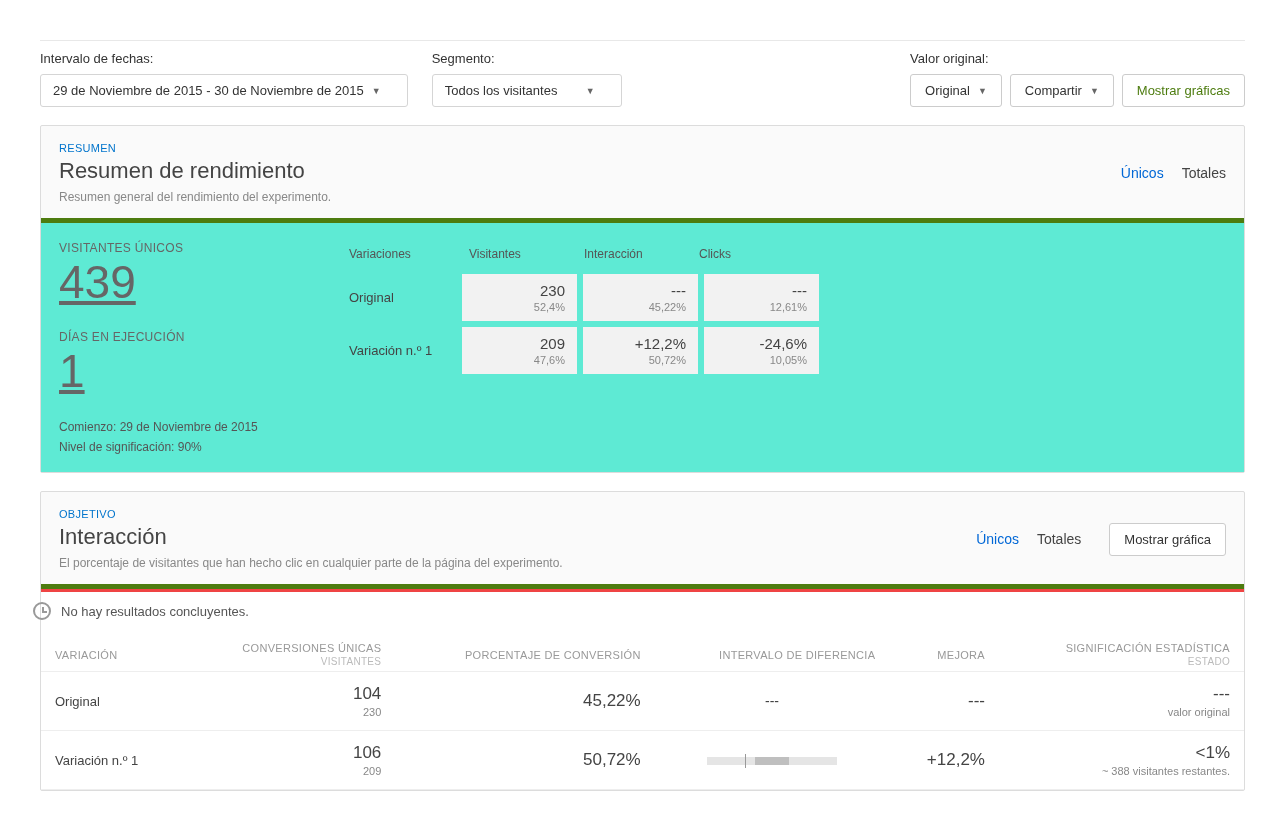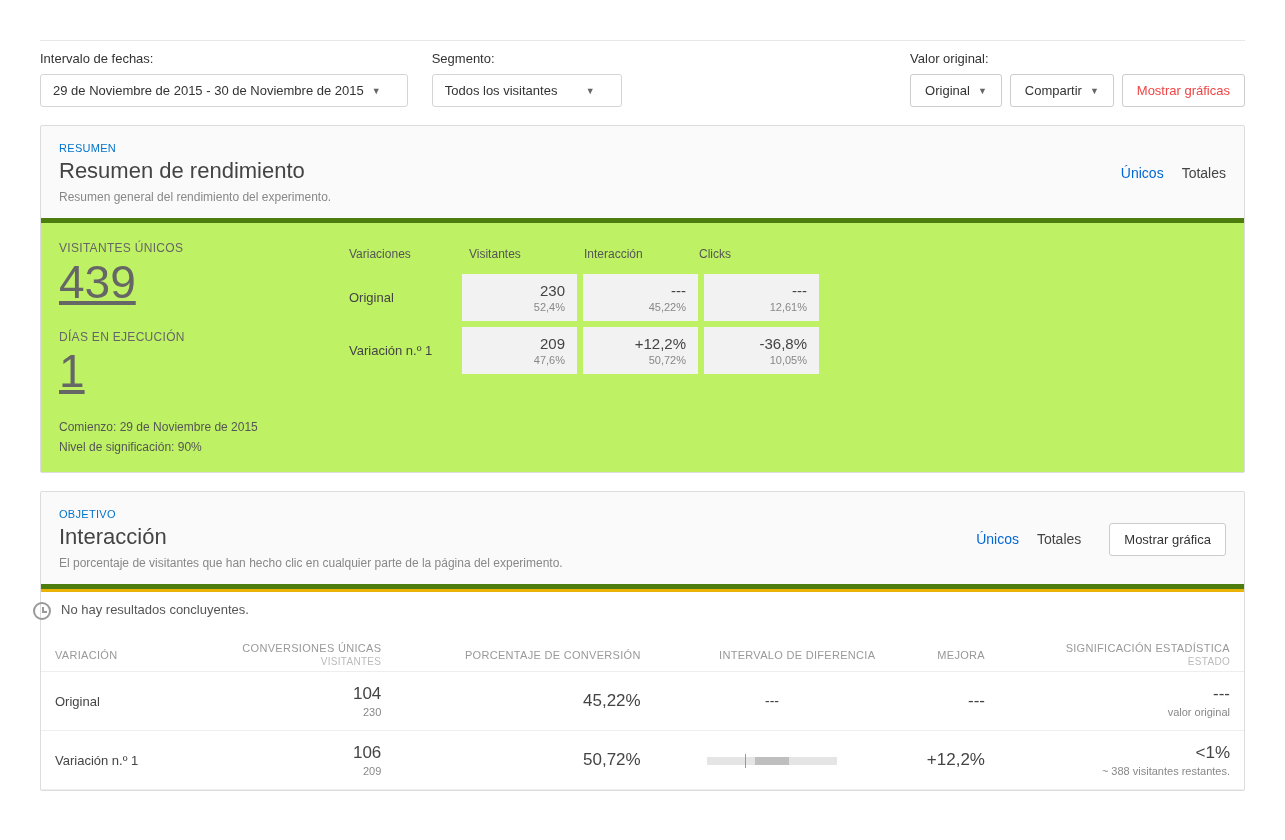--- a/index.html
+++ b/index.html
@@ -19,53 +19,53 @@
     font-size:13px; color:#333; background:#fff; position:relative; display:inline-flex;
     align-items:center; min-height:32px; cursor:pointer;
   }
   .select-box .caret, .btn .caret { margin-left:8px; font-size:9px; color:#666;}
   .right-controls { margin-left:auto; display:flex; gap:8px; align-items:flex-end;}
   .btn {
     border:1px solid #ccc; border-radius:3px; padding:8px 14px; font-size:13px;
     background:#fff; color:#333; cursor:pointer; display:inline-flex; align-items:center;
     min-height:32px;
   }
-  .btn.link-style { color:#ef4444; border-color:#ccc;}
+  .btn.link-style { color:#4d7c0f; border-color:#ccc;}
   .panel {
     border:1px solid #dcdcdc; border-radius:2px; margin-top:18px; background:#fafafa;
   }
   .panel-header { padding:16px 18px 14px; border-bottom:5px solid #4d7c0f; display:flex;}
   .panel-header .left {}
   .panel-eyebrow { color:#0074cc; font-size:11px; letter-spacing:0.3px;}
   .panel-title { font-size:22px; color:#444; margin-top:4px; font-weight:400;}
   .panel-sub { color:#888; font-size:12px; margin-top:6px;}
   .panel-header .right { margin-left:auto; display:flex; align-items:center; gap:18px;}
   .tab-link { font-size:14px; color:#444; cursor:pointer;}
   .tab-link.active { color:#0067d6; font-weight:500;}
-  .summary-body { display:flex; padding:18px; gap:30px; background:#bef264;}
+  .summary-body { display:flex; padding:18px; gap:30px; background:#5eead4;}
   .summary-left { width:250px;}
   .stat-label { font-size:12px; color:#666; letter-spacing:0.3px;}
   .stat-big { font-size:46px; color:#666; font-weight:300; line-height:1.1; margin-top:2px;text-decoration:underline;}
   .meta-line { font-size:12px; color:#555; margin-top:6px;}
   .summary-table { flex:1;}
   .st-header, .st-row { display:flex; }
   .st-cell { padding:6px 10px; }
   .st-header .st-cell { font-size:12px; color:#555; padding-bottom:10px;}
   .st-col-var { width:120px;}
   .st-col-num { width:115px; text-align:right;}
   .st-row .st-cell.box {
     background:#f2f2f2; margin:3px; display:flex; flex-direction:column; align-items:flex-end;
     justify-content:center; padding:8px 12px;
   }
   .st-row .st-cell.var-name { display:flex; align-items:center; font-size:13px; color:#444;}
   .box .main { font-size:15px; color:#444;}
   .box .sub { font-size:11px; color:#888; margin-top:2px;}
   .goal-body { background:#fff;}
   .no-result-bar {
-    border-top:3px solid #eab308; padding:10px 18px; display:flex; align-items:flex-start; gap:10px;
+    border-top:3px solid #ef4444; padding:10px 18px; display:flex; align-items:center; gap:10px;
     color:#555; font-size:13px; background:#fff;
   }
   .clock-icon { width:18px; height:18px; border:2px solid #999; border-radius:50%; position:relative; margin-left:-26px;}
   .clock-icon::before { content:""; position:absolute; width:5px; height:2px; background:#999; top:7px; left:7px;}
   .clock-icon::after { content:""; position:absolute; width:2px; height:6px; background:#999; top:3px; left:7px;}
   .data-table { width:100%; border-collapse:collapse;}
   .data-table th {
     text-align:right; font-size:11px; color:#999; font-weight:500; padding:12px 14px 4px;
     letter-spacing:0.3px; border-bottom:1px solid #eee;
   }
@@ -172,21 +172,21 @@
             <div class="st-cell st-col-var var-name">Variación n.º 1</div>
             <div class="st-cell st-col-num box">
               <span class="main">209</span>
               <span class="sub">47,6%</span>
             </div>
             <div class="st-cell st-col-num box">
               <span class="main">+12,2%</span>
               <span class="sub">50,72%</span>
             </div>
             <div class="st-cell st-col-num box">
-              <span class="main">-36,8%</span>
+              <span class="main">-24,6%</span>
               <span class="sub">10,05%</span>
             </div>
           </div>
         </div>
     </div>
   </div>
 </div>
 
 <div class="panel">
   <div class="panel-header">

